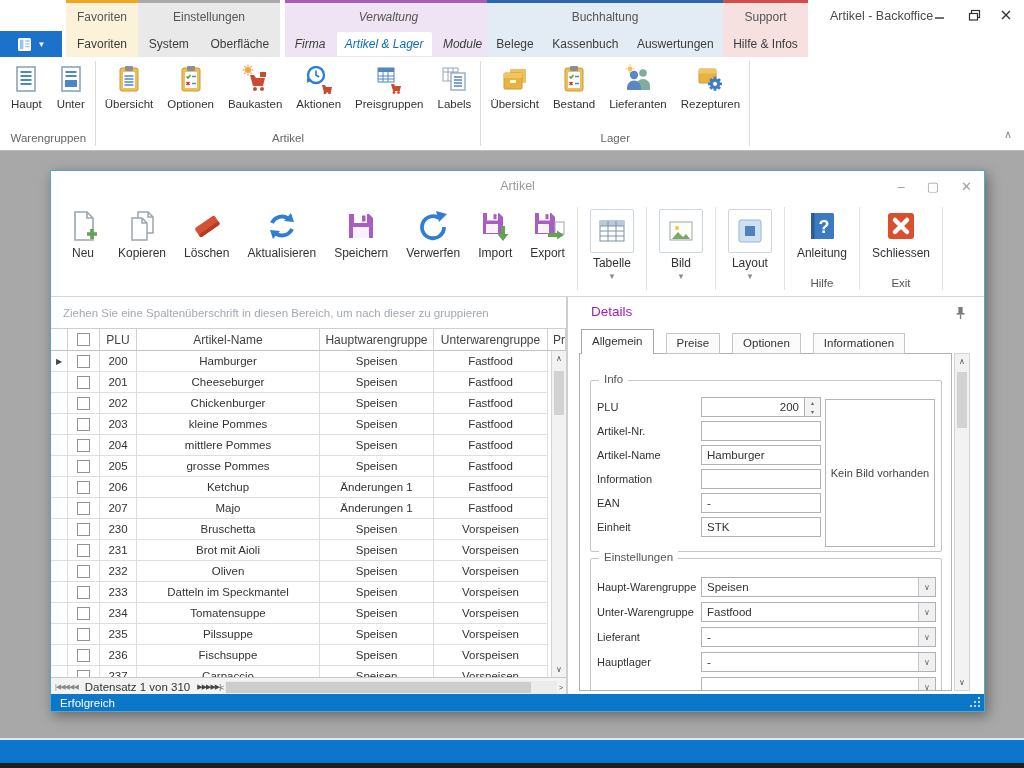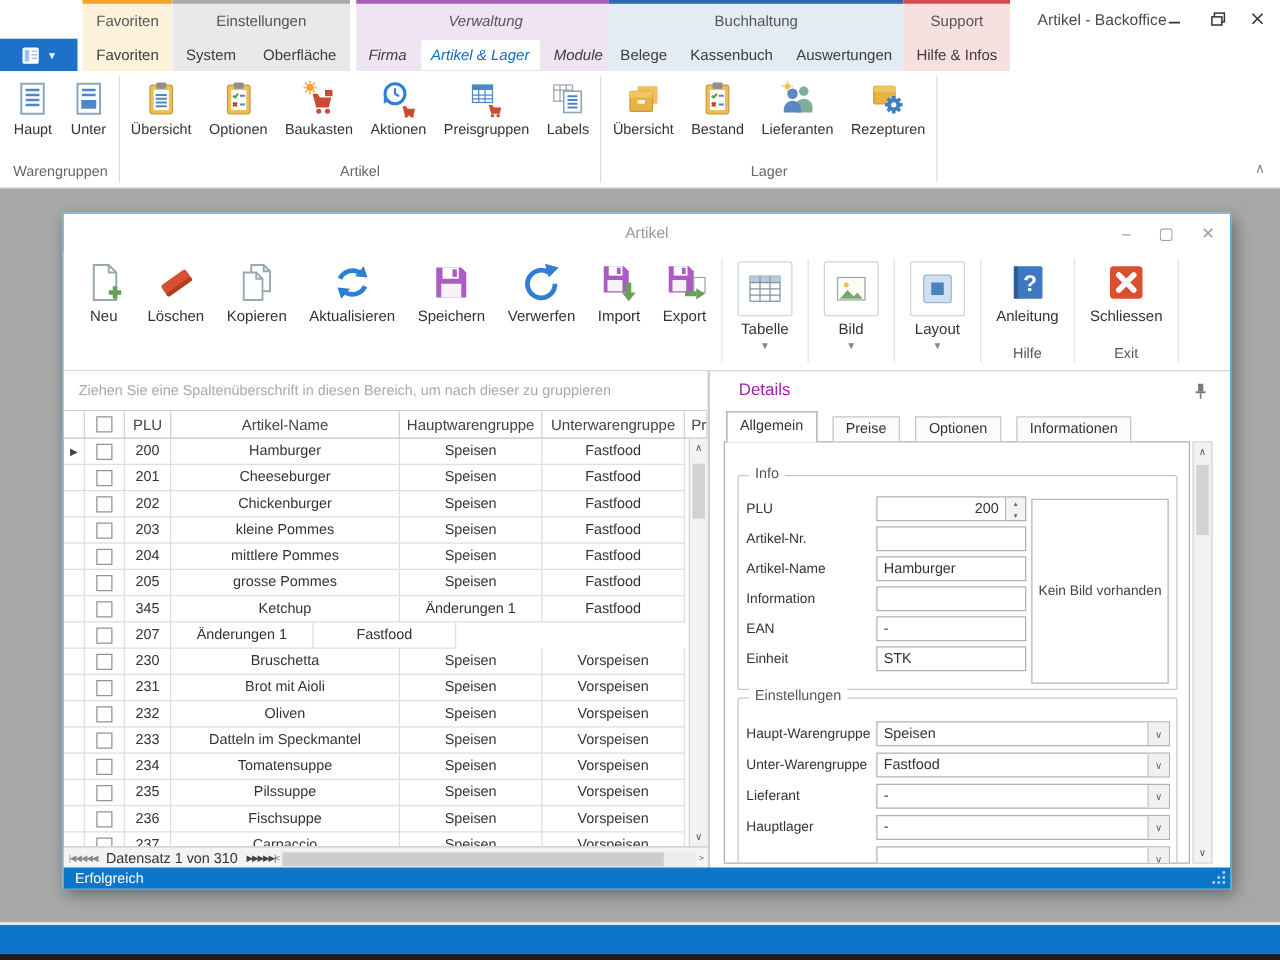--- a/index.html
+++ b/index.html
@@ -396,38 +396,38 @@
                     <path d="M9 3h12l6 6v22H9z" fill="#fff" stroke="#9aa7b0" stroke-width="1.6"></path>
                     <path d="M21 3v6h6" fill="none" stroke="#9aa7b0" stroke-width="1.6"></path>
                     <path d="M21 25h10M26 20v10" stroke="#66a054" stroke-width="3.6"></path>
                   </svg>
               </span>
               <span class="tlabel">Neu</span>
             </div>
             <div class="tbtn">
               <span class="ticon">
                 <svg viewBox="0 0 34 34" width="34" height="34">
+                    <path d="M13 3h10l5 5v16H13z" fill="#fff" stroke="#9aa7b0" stroke-width="1.5"></path>
+                    <path d="M23 3v5h5" fill="none" stroke="#9aa7b0" stroke-width="1.5"></path>
+                    <path d="M7 9h10l5 5v17H7z" fill="#fff" stroke="#9aa7b0" stroke-width="1.5"></path>
+                    <path d="M17 9v5h5" fill="none" stroke="#9aa7b0" stroke-width="1.5"></path>
+                  </svg>
+              </span>
+              <span class="tlabel">Kopieren</span>
+            </div>
+            <div class="tbtn">
+              <span class="ticon">
+                <svg viewBox="0 0 34 34" width="34" height="34">
                     <g transform="rotate(-35 17 17)">
                       <rect x="5" y="12" width="24" height="11" rx="2.5" fill="#d85033"></rect>
                       <rect x="5" y="19.5" width="24" height="3.5" rx="1.5" fill="#b53c22"></rect>
                     </g>
                   </svg>
               </span>
               <span class="tlabel">Löschen</span>
-            </div>
-            <div class="tbtn">
-              <span class="ticon">
-                <svg viewBox="0 0 34 34" width="34" height="34">
-                    <path d="M13 3h10l5 5v16H13z" fill="#fff" stroke="#9aa7b0" stroke-width="1.5"></path>
-                    <path d="M23 3v5h5" fill="none" stroke="#9aa7b0" stroke-width="1.5"></path>
-                    <path d="M7 9h10l5 5v17H7z" fill="#fff" stroke="#9aa7b0" stroke-width="1.5"></path>
-                    <path d="M17 9v5h5" fill="none" stroke="#9aa7b0" stroke-width="1.5"></path>
-                  </svg>
-              </span>
-              <span class="tlabel">Kopieren</span>
             </div>
             <div class="tbtn">
               <span class="ticon">
                 <svg viewBox="0 0 34 34" width="34" height="34">
                     <path d="M7 14a11 11 0 0 1 17-4" fill="none" stroke="#2e7ed5" stroke-width="3.8"></path>
                     <polygon points="26,4 29,13 19,12" fill="#2e7ed5"></polygon>
                     <path d="M27 20a11 11 0 0 1-17 4" fill="none" stroke="#2e7ed5" stroke-width="3.8"></path>
                     <polygon points="8,30 5,21 15,22" fill="#2e7ed5"></polygon>
                   </svg>
               </span>
@@ -645,31 +645,32 @@
             <div class="c w-plu">205</div>
             <div class="c w-name">grosse Pommes</div>
             <div class="c w-hg">Speisen</div>
             <div class="c w-ug">Fastfood</div>
           </div>
           <div class="grow">
             <div class="c ind w-ind"></div>
             <div class="c w-cbc">
               <span class="cbx"></span>
             </div>
-            <div class="c w-plu">345</div>
+            <div class="c w-plu">206</div>
             <div class="c w-name">Ketchup</div>
             <div class="c w-hg">Änderungen 1</div>
             <div class="c w-ug">Fastfood</div>
           </div>
           <div class="grow">
             <div class="c ind w-ind"></div>
             <div class="c w-cbc">
               <span class="cbx"></span>
             </div>
             <div class="c w-plu">207</div>
+            <div class="c w-name">Majo</div>
             <div class="c w-hg">Änderungen 1</div>
             <div class="c w-ug">Fastfood</div>
           </div>
           <div class="grow">
             <div class="c ind w-ind"></div>
             <div class="c w-cbc">
               <span class="cbx"></span>
             </div>
             <div class="c w-plu">230</div>
             <div class="c w-name">Bruschetta</div>

